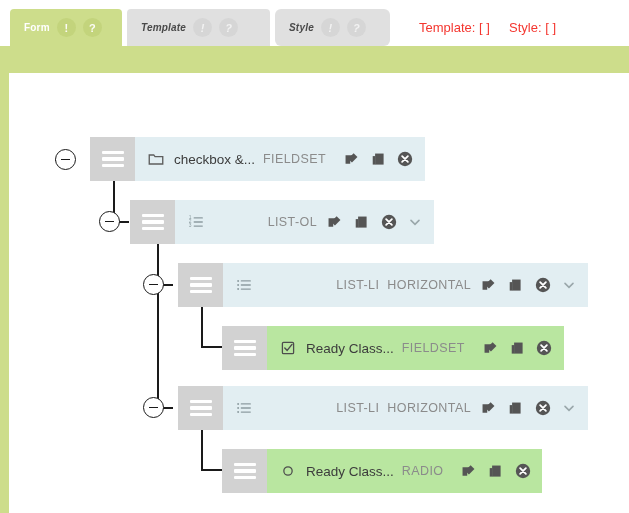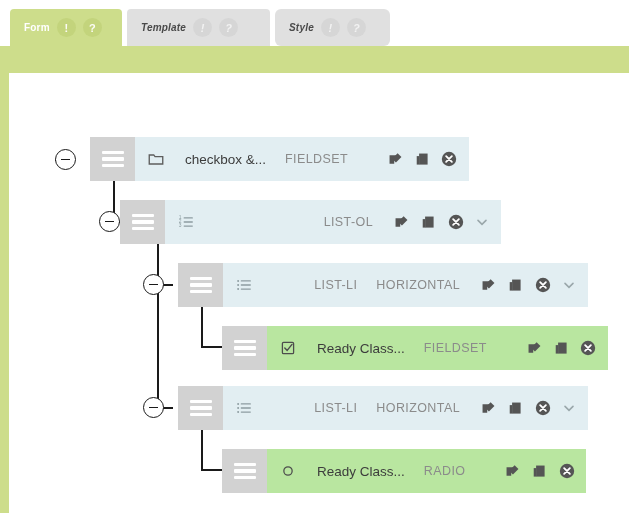--- a/index.html
+++ b/index.html
@@ -151,21 +151,21 @@
     background: #ffffff;
     margin: 3px 0;
     border-radius: 1px;
   }
   .row {
     flex: 1;
     display: flex;
     align-items: center;
     padding: 0 10px 0 11px;
     box-sizing: border-box;
-    gap: 19px;
+    gap: 8px;
   }
   .row.blue  { background: #e2eef2; }
   .row.green { background: #b9e6a0; }
 
   .type-icon {
     width: 20px; height: 20px;
     flex: none;
     display: flex;
     align-items: center;
     justify-content: center;
@@ -223,20 +223,25 @@
     <span class="badge">!</span>
     <span class="badge">?</span>
   </div>
 
   <div class="tab inactive t-style">
     <span class="tab-label">Style</span>
     <span class="badge">!</span>
     <span class="badge">?</span>
   </div>
 
+  <div class="status-text">
+    <span>Template: [  ]</span>
+    <span class="st-gap"></span>
+    <span>Style: [  ]</span>
+  </div>
 </div>
 
 <div class="green-frame">
   <div class="canvas">
     <div class="tree">
 
       <div class="connector-layer">
 
         <div class="hline" style="left:46px; top:86px; width:16px;"></div>
 
@@ -292,21 +297,21 @@
             <span class="act">
               <svg width="18" height="18" viewBox="0 0 20 20">
                   <circle cx="10" cy="10" r="8" fill="#555"></circle>
                   <path d="M6.8 6.8 13.2 13.2M13.2 6.8 6.8 13.2" stroke="#fff" stroke-width="2" stroke-linecap="round"></path>
                 </svg>
             </span>
           </span>
         </div>
       </div>
 
-      <div class="node" style="left:111px; top:127px; width:381px;">
+      <div class="node" style="left:121px; top:127px; width:304px;">
         <div class="handle">
           <span class="bars">
               <i></i>
               <i></i>
               <i></i>
             </span>
         </div>
         <div class="row blue">
           <span class="type-icon">
             <svg width="18" height="18" viewBox="0 0 20 20" stroke="#8d9ca1" stroke-width="1.4" stroke-linecap="round">

